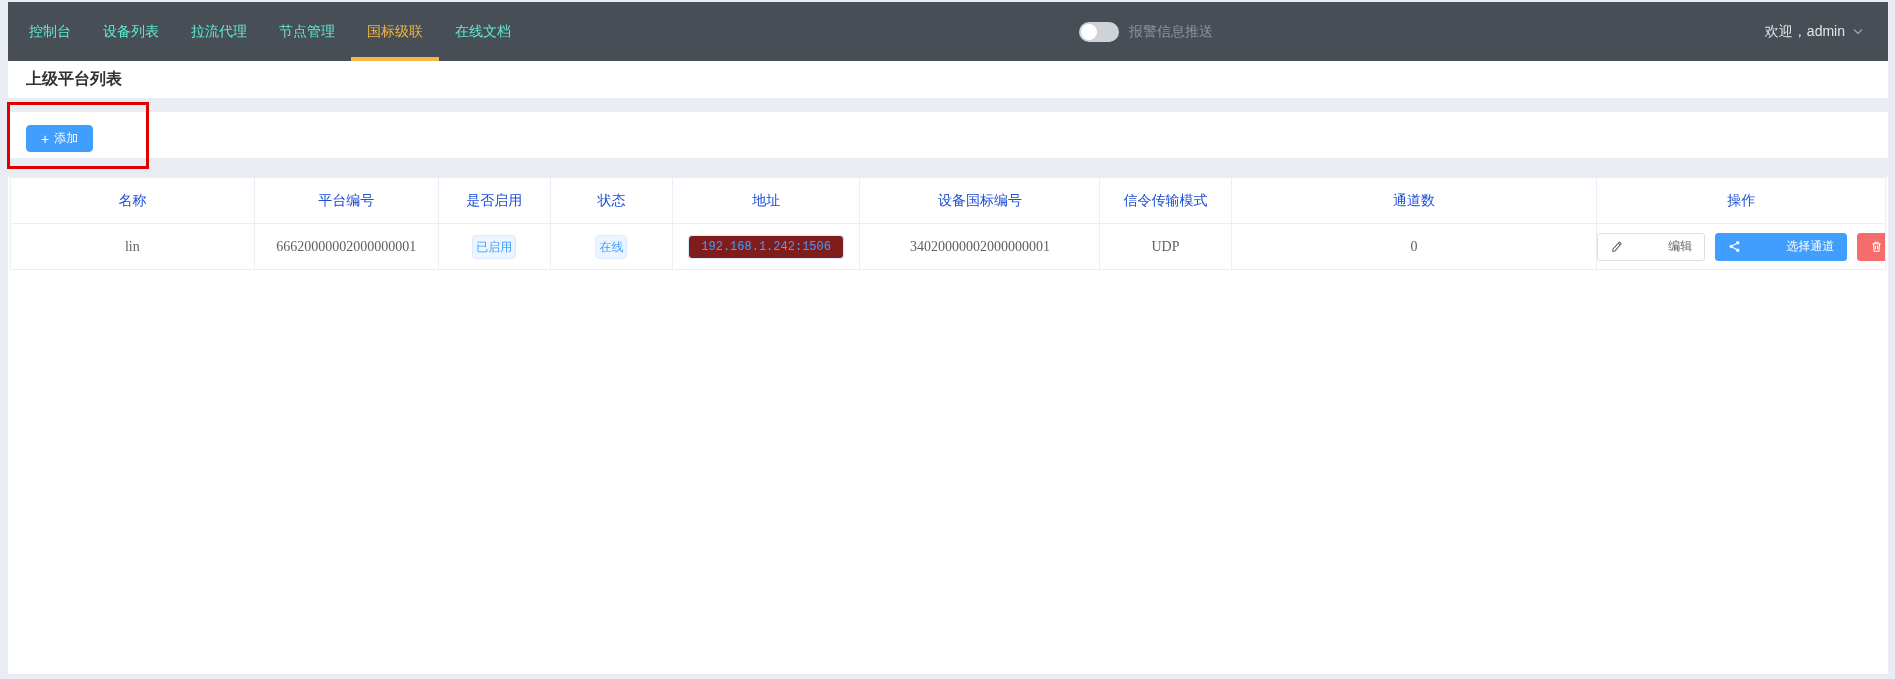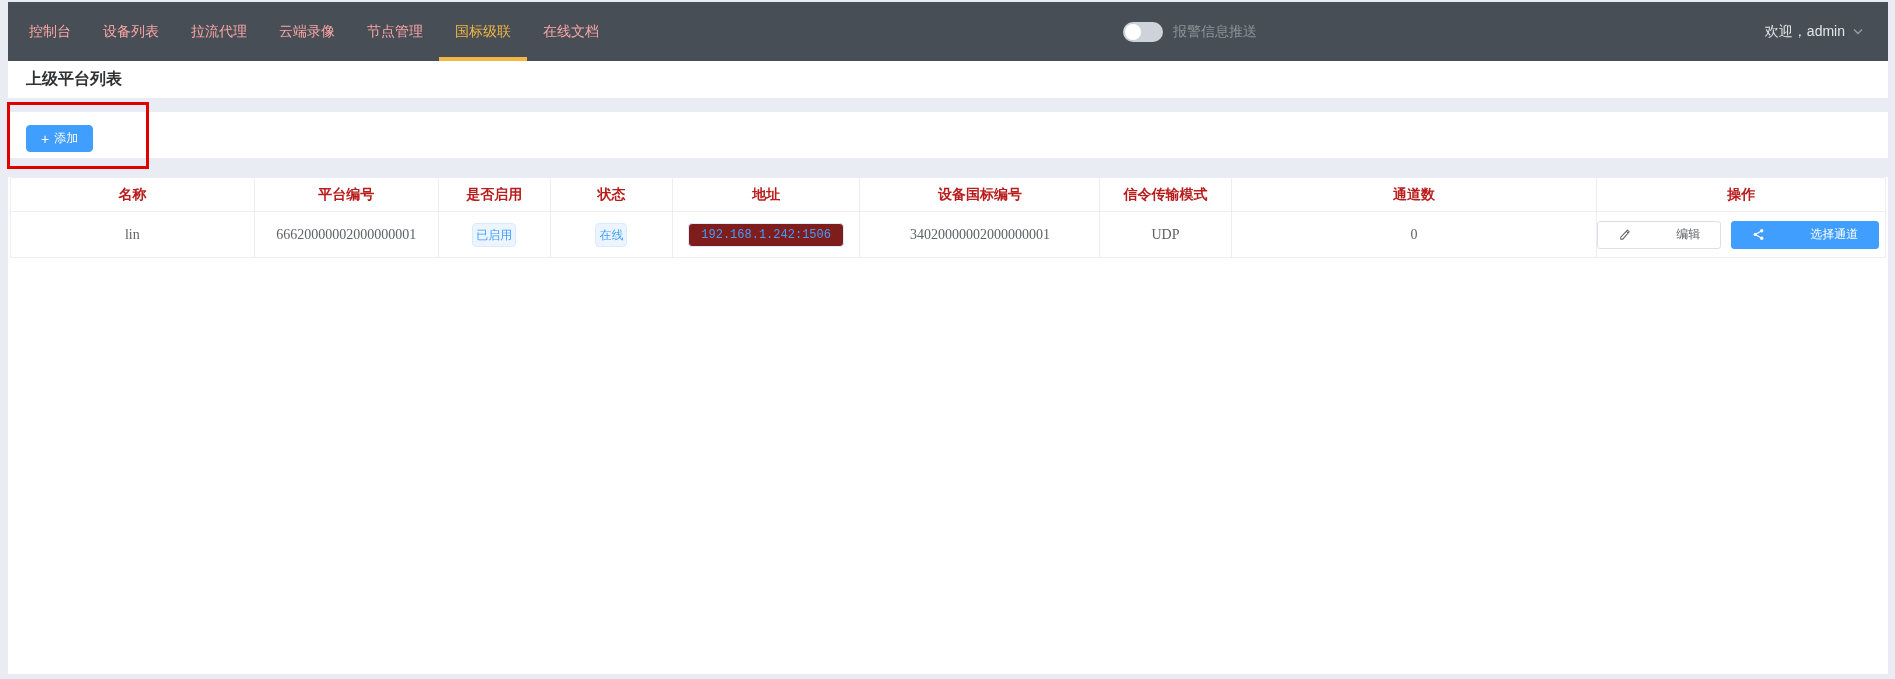--- a/index.html
+++ b/index.html
@@ -23,21 +23,21 @@
     background: #474e55;
     display: flex;
     align-items: stretch;
     padding: 0 25px 0 5px;
     flex-shrink: 0;
   }
   .nav-item {
     display: flex;
     align-items: center;
     padding: 4px 16px 0 16px;
-    color: #fca5a5;
+    color: #5eead4;
     font-size: 14px;
     cursor: pointer;
     border-bottom: 4px solid transparent;
     white-space: nowrap;
   }
   .nav-item.active {
     color: #f2b744;
     border-bottom-color: #f2b744;
     font-family: Liberation Serif, serif;
   }
@@ -134,24 +134,24 @@
     border-left: 1px solid #ebeef5;
   }
   .platform-table th, .platform-table td {
     border-right: 1px solid #ebeef5;
     border-bottom: 1px solid #ebeef5;
     text-align: center;
     vertical-align: middle;
     overflow: hidden;
   }
   .platform-table th {
-    height: 34px;
-    color: #b91c1c;
+    height: 46px;
+    color: #1d4ed8;
     font-size: 14px;
-    font-weight: bold;
+    font-weight: normal;
   }
   .platform-table td {
     height: 46px;
     color: #606266;
     font-size: 14px;
   }
   .serif-cell {
     font-family: "Liberation Serif", "DejaVu Serif", serif;
     color: #303133;
     font-size: 15px;
@@ -174,36 +174,35 @@
     line-height: 22px;
     background: #7f1d1d;
     border: 1px solid #dcebfb;
     border-radius: 4px;
     color: #409eff;
     font-size: 12px;
     font-family: Liberation Mono, monospace;
     cursor: pointer;
   }
   .actions { display: inline-flex; gap: 10px; align-items: center; }
-  .btn-mini { height: 28px; padding: 0 20px; border-radius: 3px; gap: 45px; }
+  .btn-mini { height: 28px; padding: 0 12px; border-radius: 3px; gap: 45px; }
   .btn-plain  { background: #ffffff; border-color: #dcdfe6; color: #606266; }
   .btn-primary{ background: #409eff; border-color: #409eff; color: #ffffff; }
   .btn-danger { background: #f56c6c; border-color: #f56c6c; color: #ffffff; }
   .icon { display: inline-flex; align-items: center; }
 </style>
 </head>
 <body>
 
 <div class="page">
 
   <div class="navbar">
     <div class="nav-item">控制台</div>
     <div class="nav-item">设备列表</div>
     <div class="nav-item">拉流代理</div>
-    <div class="nav-item">云端录像</div>
     <div class="nav-item">节点管理</div>
     <div class="nav-item active">国标级联</div>
     <div class="nav-item">在线文档</div>
 
     <div class="nav-right-toggle">
       <div class="switch">
         <div class="knob"></div>
       </div>
       <span class="toggle-label">报警信息推送</span>
     </div>

